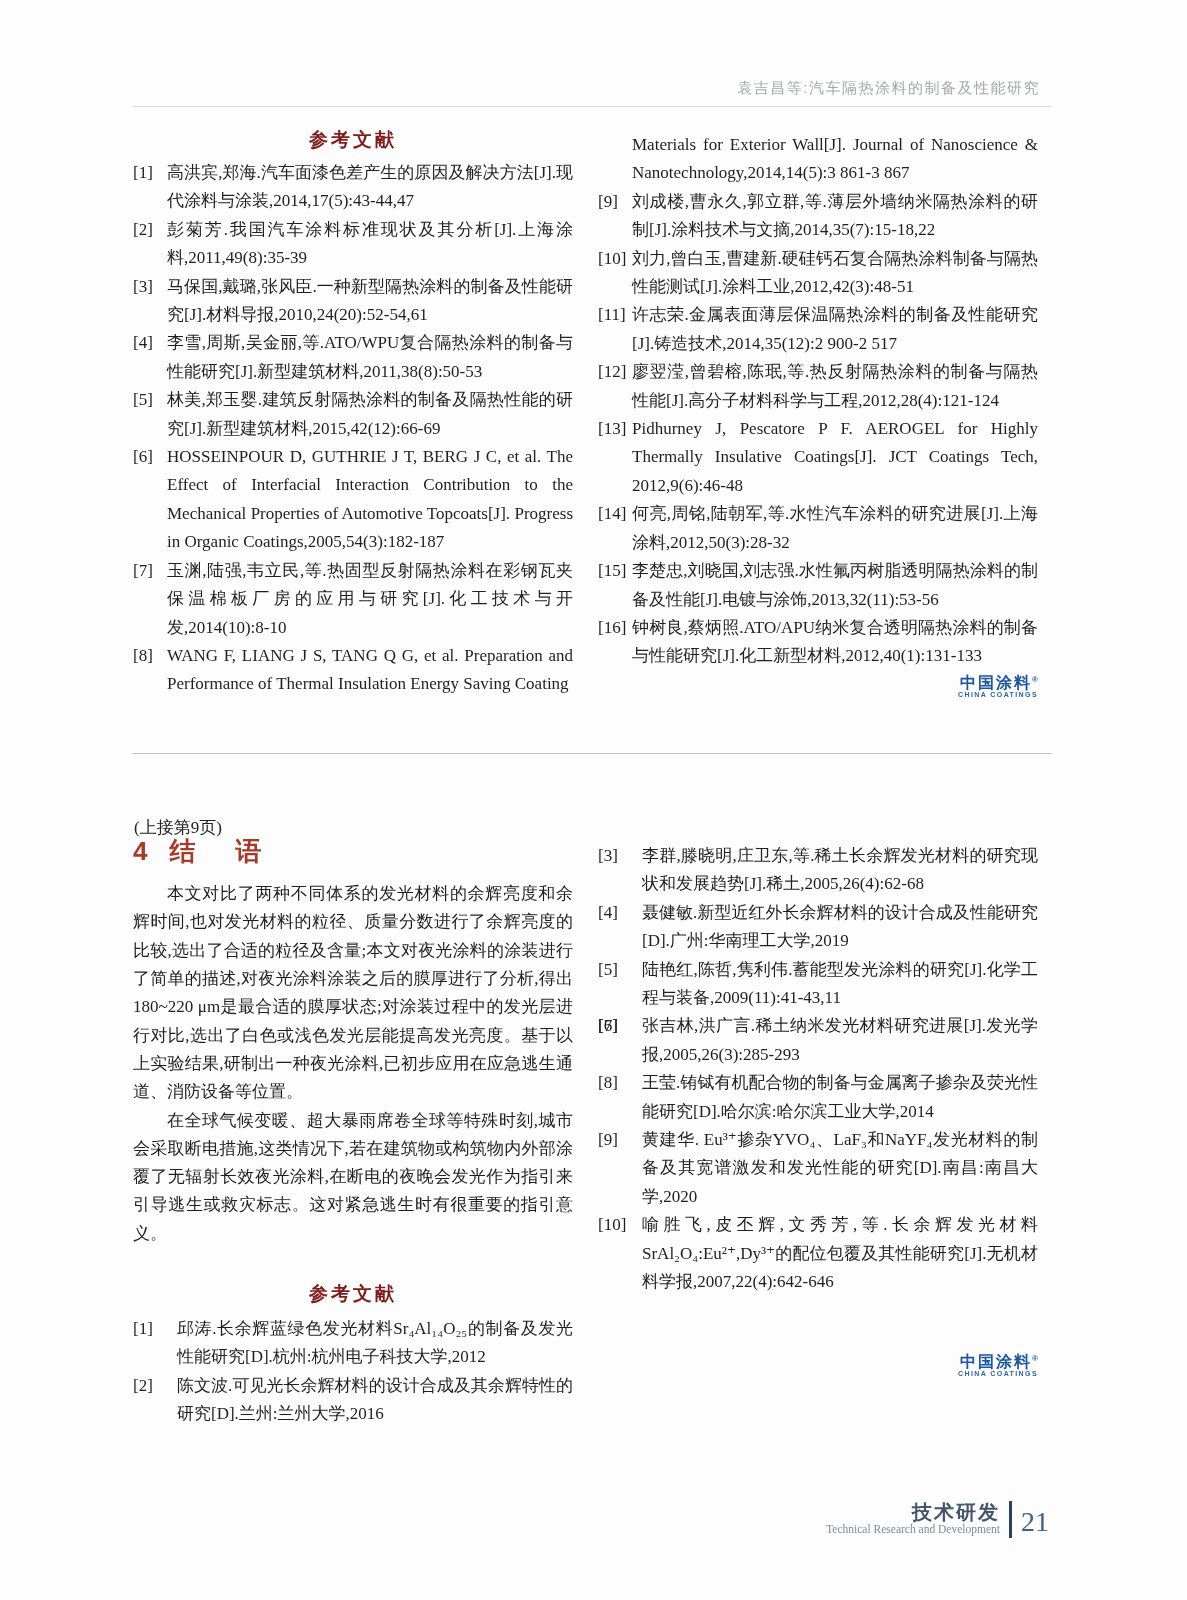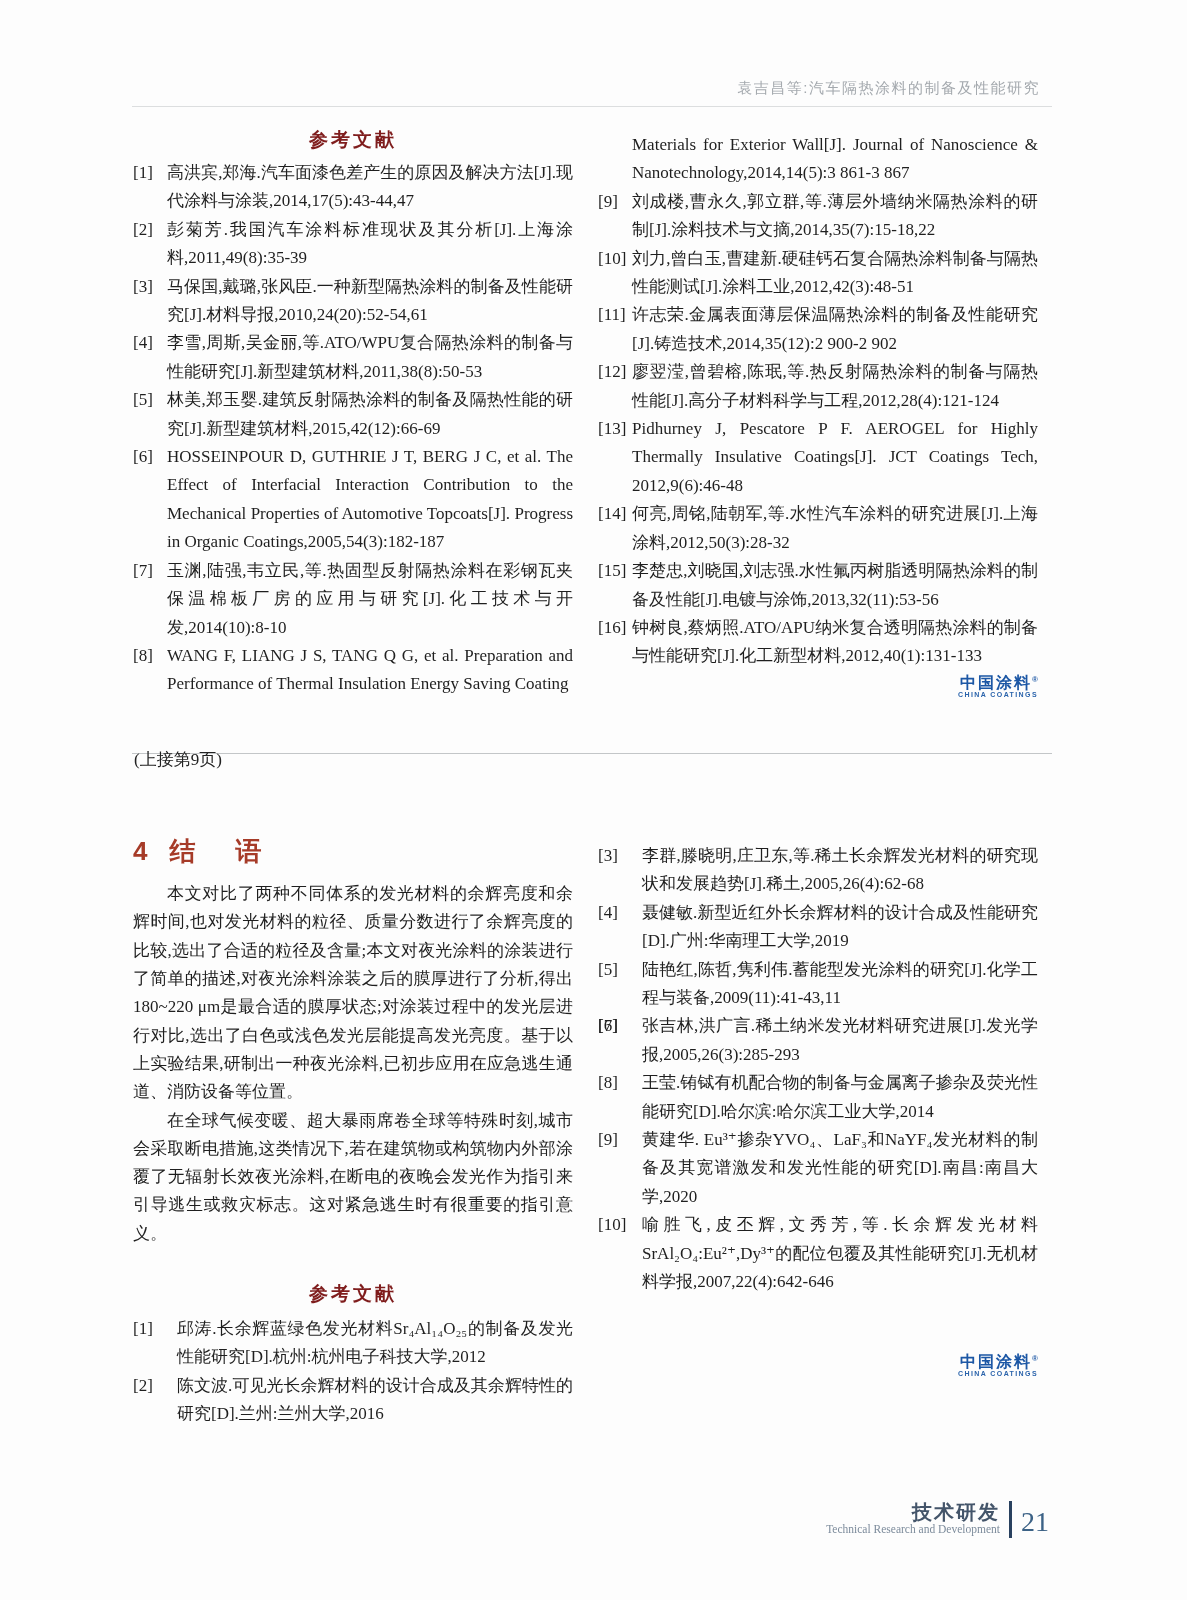--- a/index.html
+++ b/index.html
@@ -30,21 +30,21 @@
 
   .logo{margin-top:3px;text-align:right;line-height:1.1;}
   .logo-bottom{margin-top:56px;}
   .logo-cn{font-family:"Liberation Sans","DejaVu Sans",sans-serif;font-weight:700;
         font-size:16px;color:#1c57a5;letter-spacing:2px;}
   .logo-mark{font-size:8px;vertical-align:super;letter-spacing:0;}
   .logo-en{font-family:"Liberation Sans","DejaVu Sans",sans-serif;font-weight:700;
         font-size:7px;color:#2a63ab;letter-spacing:1.4px;}
 
   .section-divider{position:absolute;top:753px;left:132px;width:920px;height:1px;background:#c3c6c8;}
-  .continued-note{position:absolute;left:134px;top:748px;font-size:17px;color:#222;}
+  .continued-note{position:absolute;left:134px;top:816px;font-size:17px;color:#222;}
 
   .sec-heading{margin:2px 0 13px 0;color:#a63b28;
         font-family:"Liberation Sans","DejaVu Sans",sans-serif;
         font-weight:700;font-size:26px;line-height:1.2;}
   .sec-no{margin-right:22px;}
   .sec-title{letter-spacing:7px;}
 
   .body-par{margin:0;text-indent:2em;font-size:17px;line-height:28.3px;
         text-align:justify;text-justify:inter-ideograph;}
 
@@ -119,21 +119,21 @@
           <span class="ref-text">刘成楼,曹永久,郭立群,等.薄层外墙纳米隔热涂料的研制[J].涂料技术与文摘,2014,35(7):15-18,22</span>
         </div>
 
         <div class="ref">
           <span class="ref-no">[10]</span>
           <span class="ref-text">刘力,曾白玉,曹建新.硬硅钙石复合隔热涂料制备与隔热性能测试[J].涂料工业,2012,42(3):48-51</span>
         </div>
 
         <div class="ref">
           <span class="ref-no">[11]</span>
-          <span class="ref-text">许志荣.金属表面薄层保温隔热涂料的制备及性能研究[J].铸造技术,2014,35(12):2 900-2 902</span>
+          <span class="ref-text">许志荣.金属表面薄层保温隔热涂料的制备及性能研究[J].铸造技术,2014,35(12):2 900-2 517</span>
         </div>
 
         <div class="ref">
           <span class="ref-no">[12]</span>
           <span class="ref-text">廖翌滢,曾碧榕,陈珉,等.热反射隔热涂料的制备与隔热性能[J].高分子材料科学与工程,2012,28(4):121-124</span>
         </div>
 
         <div class="ref">
           <span class="ref-no">[13]</span>
           <span class="ref-text">Pidhurney J, Pescatore P F. AEROGEL for Highly Thermally Insulative Coatings[J]. JCT Coatings Tech, 2012,9(6):46-48</span>

